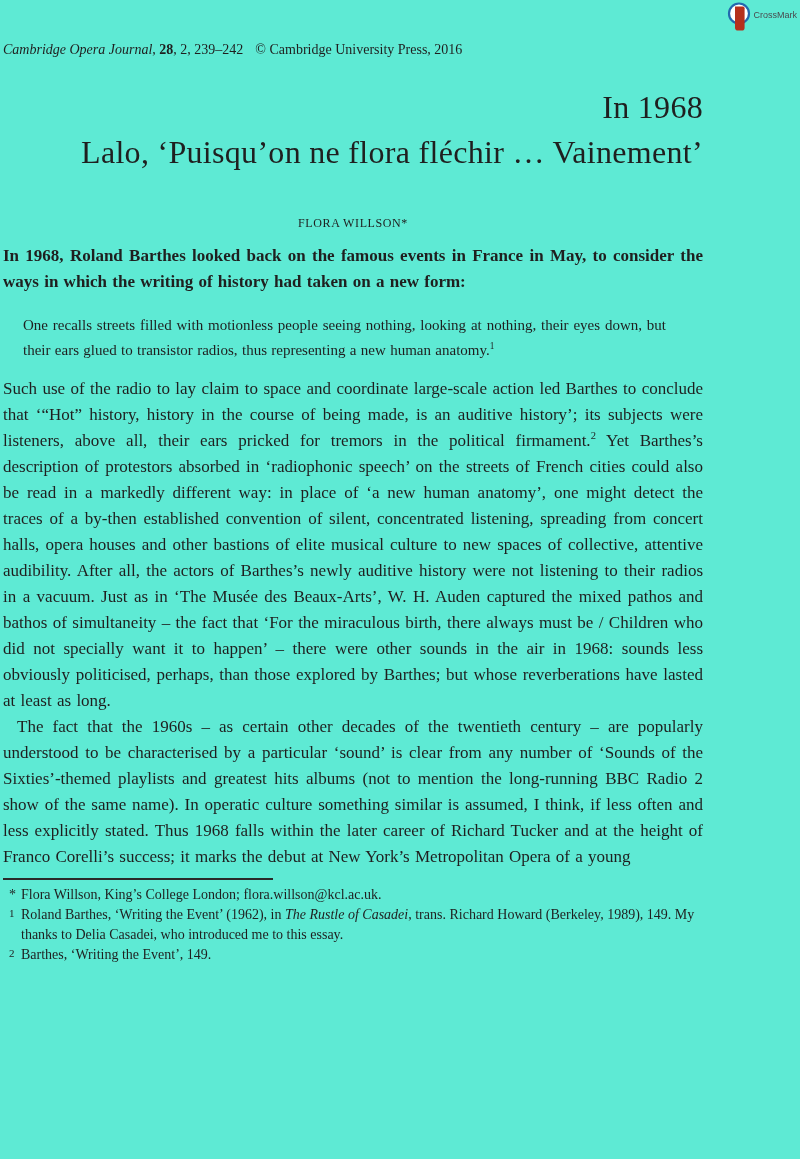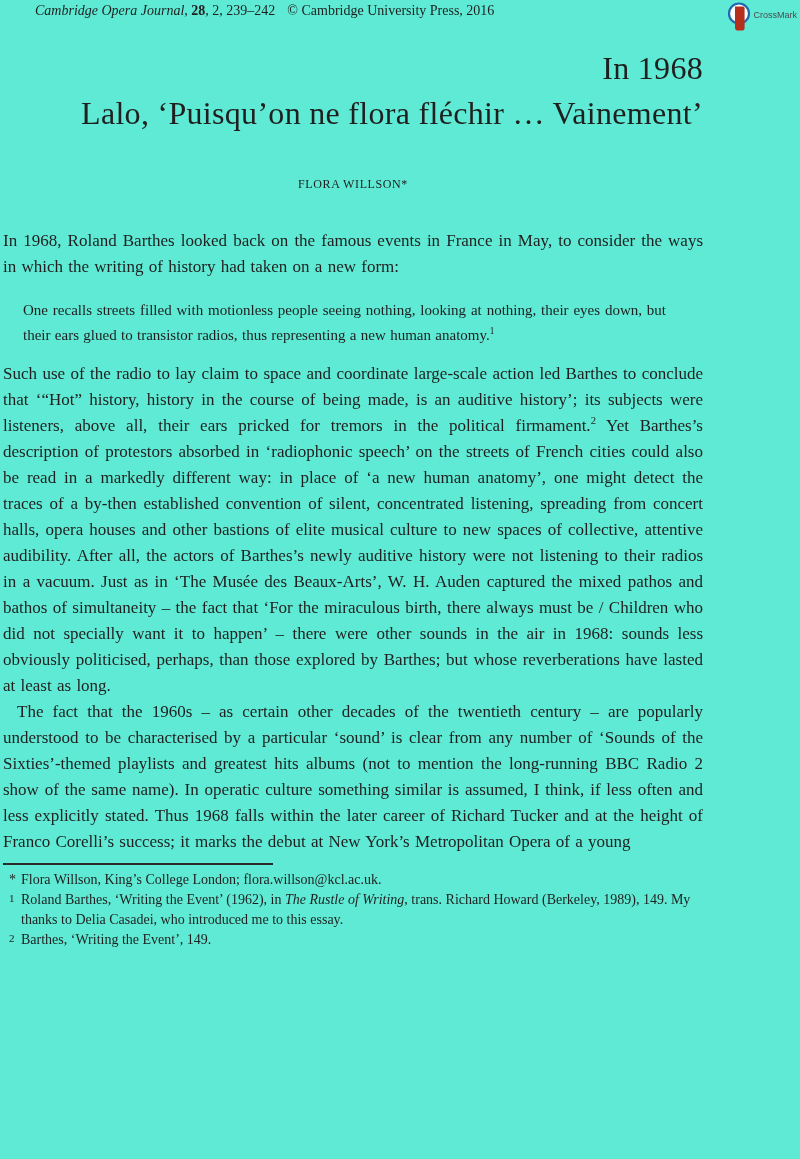--- a/index.html
+++ b/index.html
@@ -20,42 +20,42 @@
     position:absolute;top:2px;right:3px;
     display:flex;align-items:flex-start;gap:2px;
     cursor:pointer;
   }
   .cm-label{
     font-family:"Liberation Sans", sans-serif;
     font-size:9px;color:#4a4a4e;padding-top:8px;
   }
 
   
-  .header{font-size:14px;line-height:21.5px;margin-left:32px;}
+  .header{padding-top:39px;font-size:14px;line-height:21.5px;}
   .copyright{margin-left:12px;}
 
   
   .title{
     margin:24px 0 0 0;padding:0;
     font-size:32px;line-height:45px;font-weight:normal;
     text-align:right;letter-spacing:0.3px;
   }
 
   
   .author{margin-top:41px;text-align:center;font-size:12px;letter-spacing:0.6px;}
 
   
   .epigraph{margin-top:34px;text-align:right;padding-right:16px;font-size:16.5px;line-height:21px;}
 
   
   .body-para{
     margin:0;font-size:17px;line-height:26px;
     text-align:justify;word-spacing:0.06em;
   }
-  .para1{margin-top:36px;}
+  .para1{margin-top:12px;font-weight:bold;}
   .para3{text-indent:14px;}
   .blockquote{
     margin:18px 37px 13px 20px;
     font-size:15px;line-height:25px;
     text-align:justify;word-spacing:0.04em;
   }
   sup{font-size:0.62em;line-height:0;vertical-align:super;}
 
   
   .footnotes{margin-top:8px;font-size:14px;line-height:20px;}
@@ -102,21 +102,21 @@
     <p class="body-para"><span>Such use of the radio to lay claim to space and coordinate large-scale action led Barthes to conclude that ‘“Hot” history, history in the course of being made, is an auditive history’; its subjects were listeners, above all, their ears pricked for tremors in the political firmament.</span><sup>2</sup><span> Yet Barthes’s description of protestors absorbed in ‘radiophonic speech’ on the streets of French cities could also be read in a markedly different way: in place of ‘a new human anatomy’, one might detect the traces of a by-then established convention of silent, concentrated listening, spreading from concert halls, opera houses and other bastions of elite musical culture to new spaces of collective, attentive audibility. After all, the actors of Barthes’s newly auditive history were not listening to their radios in a vacuum. Just as in ‘The Musée des Beaux-Arts’, W. H. Auden captured the mixed pathos and bathos of simultaneity – the fact that ‘For the miraculous birth, there always must be / Children who did not specially want it to happen’ – there were other sounds in the air in 1968: sounds less obviously politicised, perhaps, than those explored by Barthes; but whose reverberations have lasted at least as long.</span></p>
 
     <p class="body-para para3">The fact that the 1960s – as certain other decades of the twentieth century – are popularly understood to be characterised by a particular ‘sound’ is clear from any number of ‘Sounds of the Sixties’-themed playlists and greatest hits albums (not to mention the long-running BBC Radio 2 show of the same name). In operatic culture something similar is assumed, I think, if less often and less explicitly stated. Thus 1968 falls within the later career of Richard Tucker and at the height of Franco Corelli’s success; it marks the debut at New York’s Metropolitan Opera of a young</p>
 
     <div class="footnotes">
       <hr class="fn-rule">
       <div class="fn">
         <span class="fn-m fn-m-star">*</span><span>Flora Willson, King’s College London; flora.willson@kcl.ac.uk.</span>
       </div>
       <div class="fn">
-        <span class="fn-m">1</span><span>Roland Barthes, ‘Writing the Event’ (1962), in </span><span class="italic">The Rustle of Writing</span><span>, trans. Richard Howard (Berkeley, 1989), 149. My thanks to Delia Casadei, who introduced me to this essay.</span>
+        <span class="fn-m">1</span><span>Roland Barthes, ‘Writing the Event’ (1962), in </span><span class="italic">The Rustle of Casadei</span><span>, trans. Richard Howard (Berkeley, 1989), 149. My thanks to Delia Casadei, who introduced me to this essay.</span>
       </div>
       <div class="fn">
         <span class="fn-m">2</span><span>Barthes, ‘Writing the Event’, 149.</span>
       </div>
     </div>
 
   </div>
 </div>
 
 </body></html>

